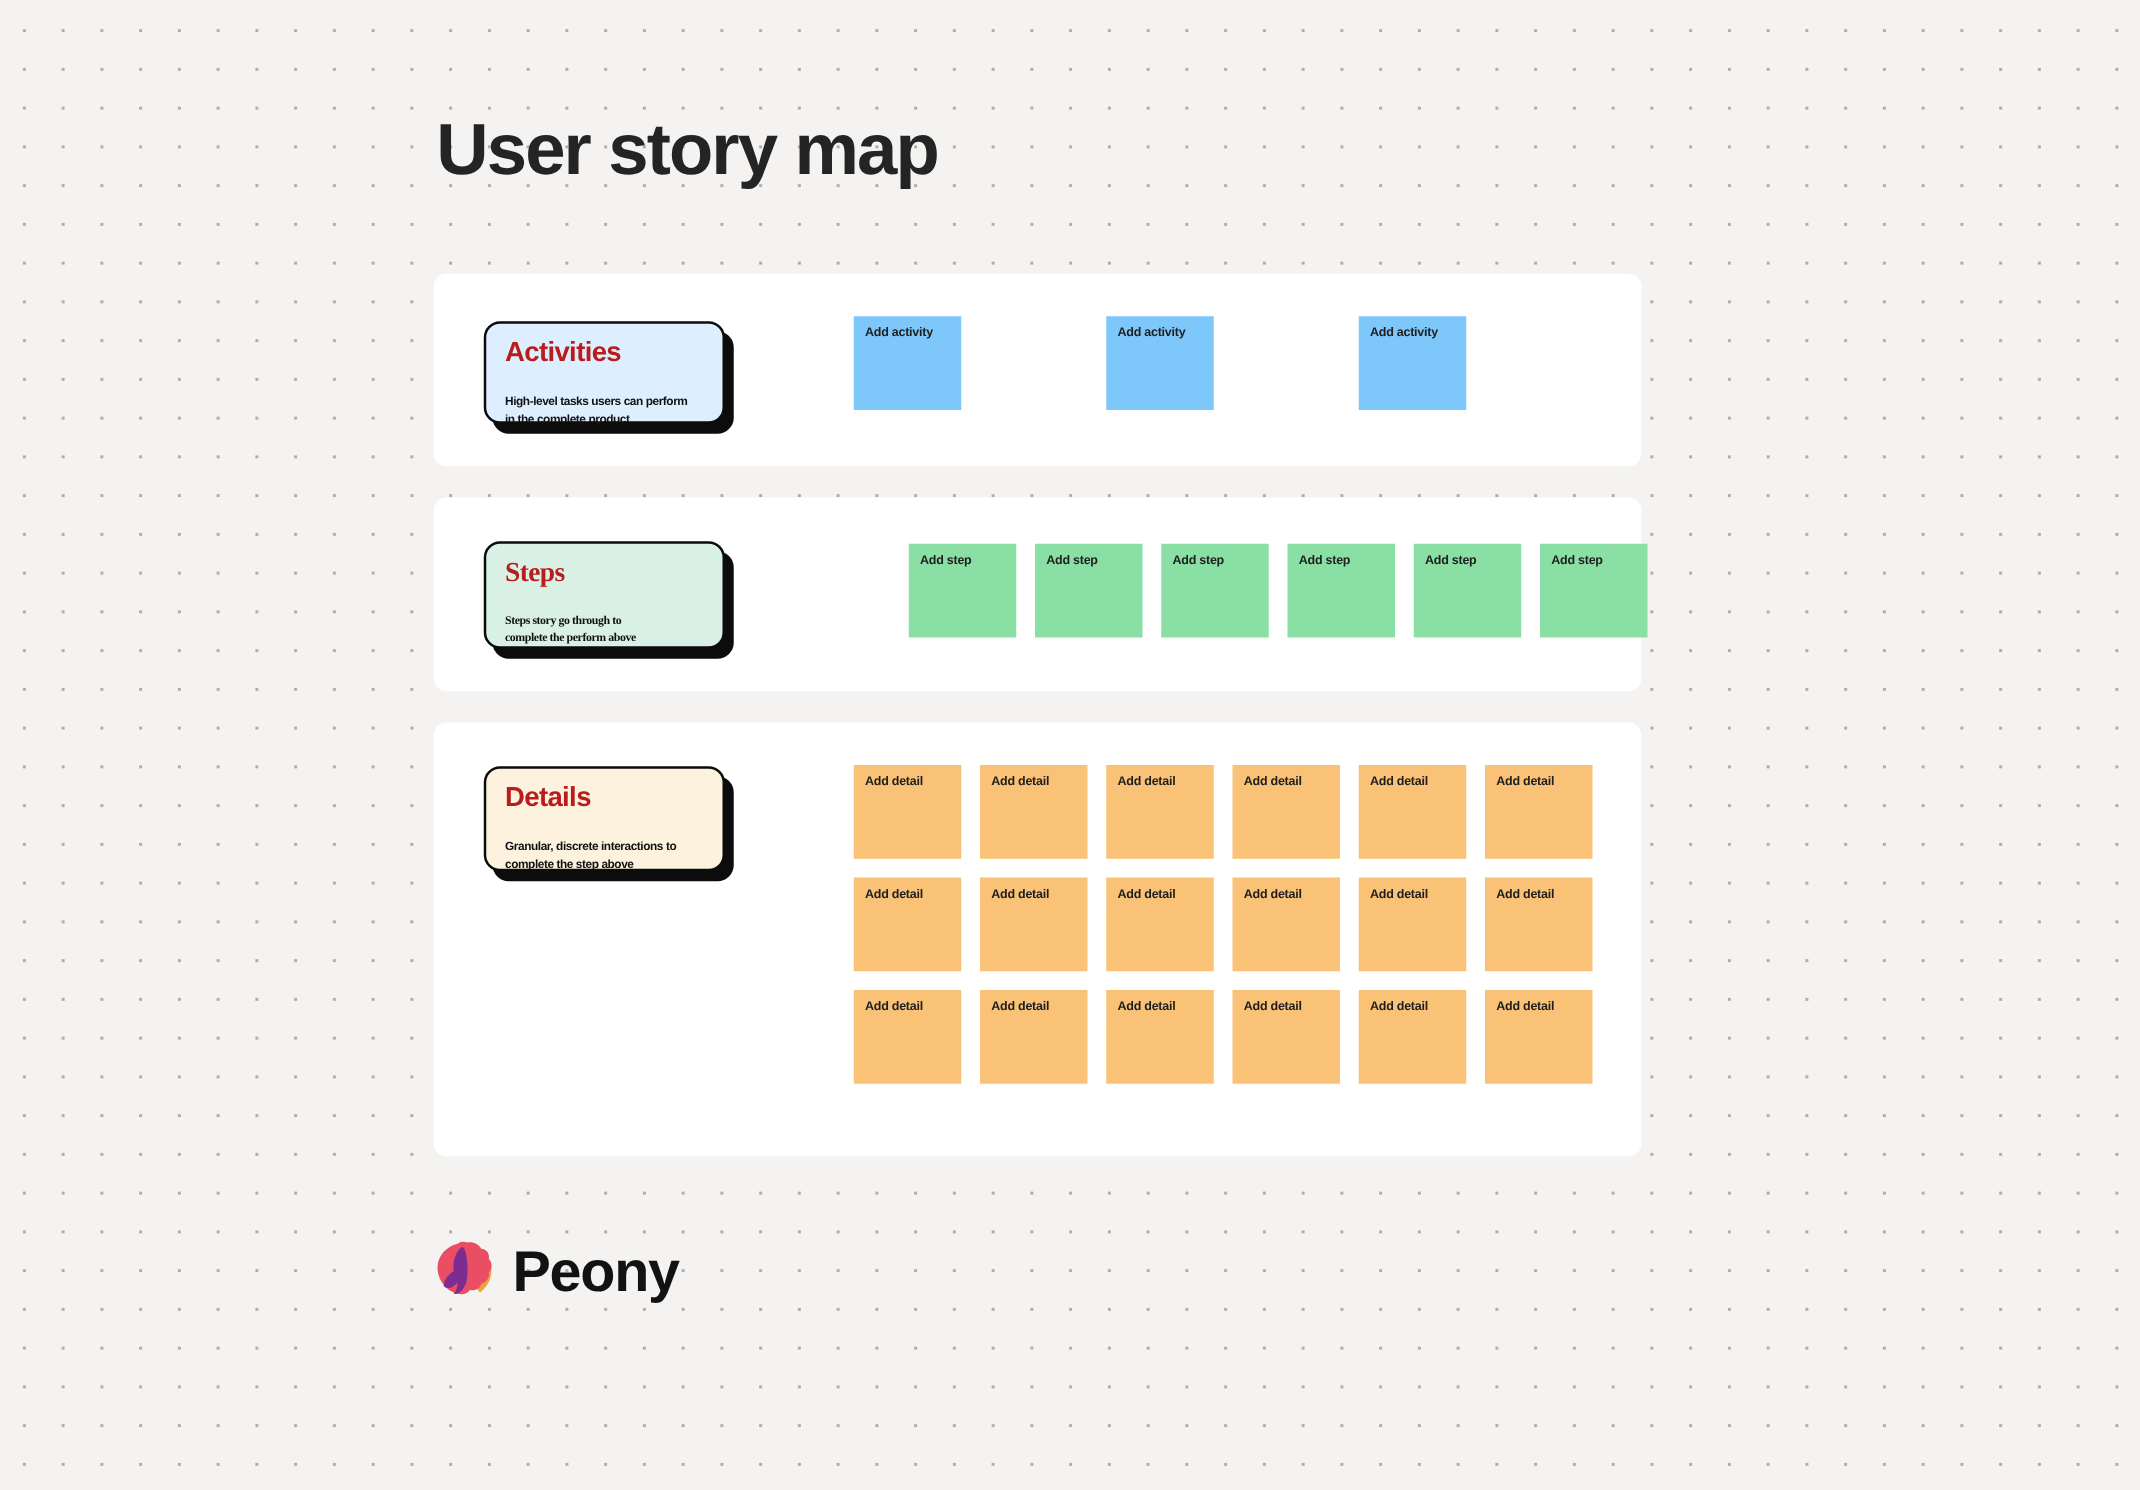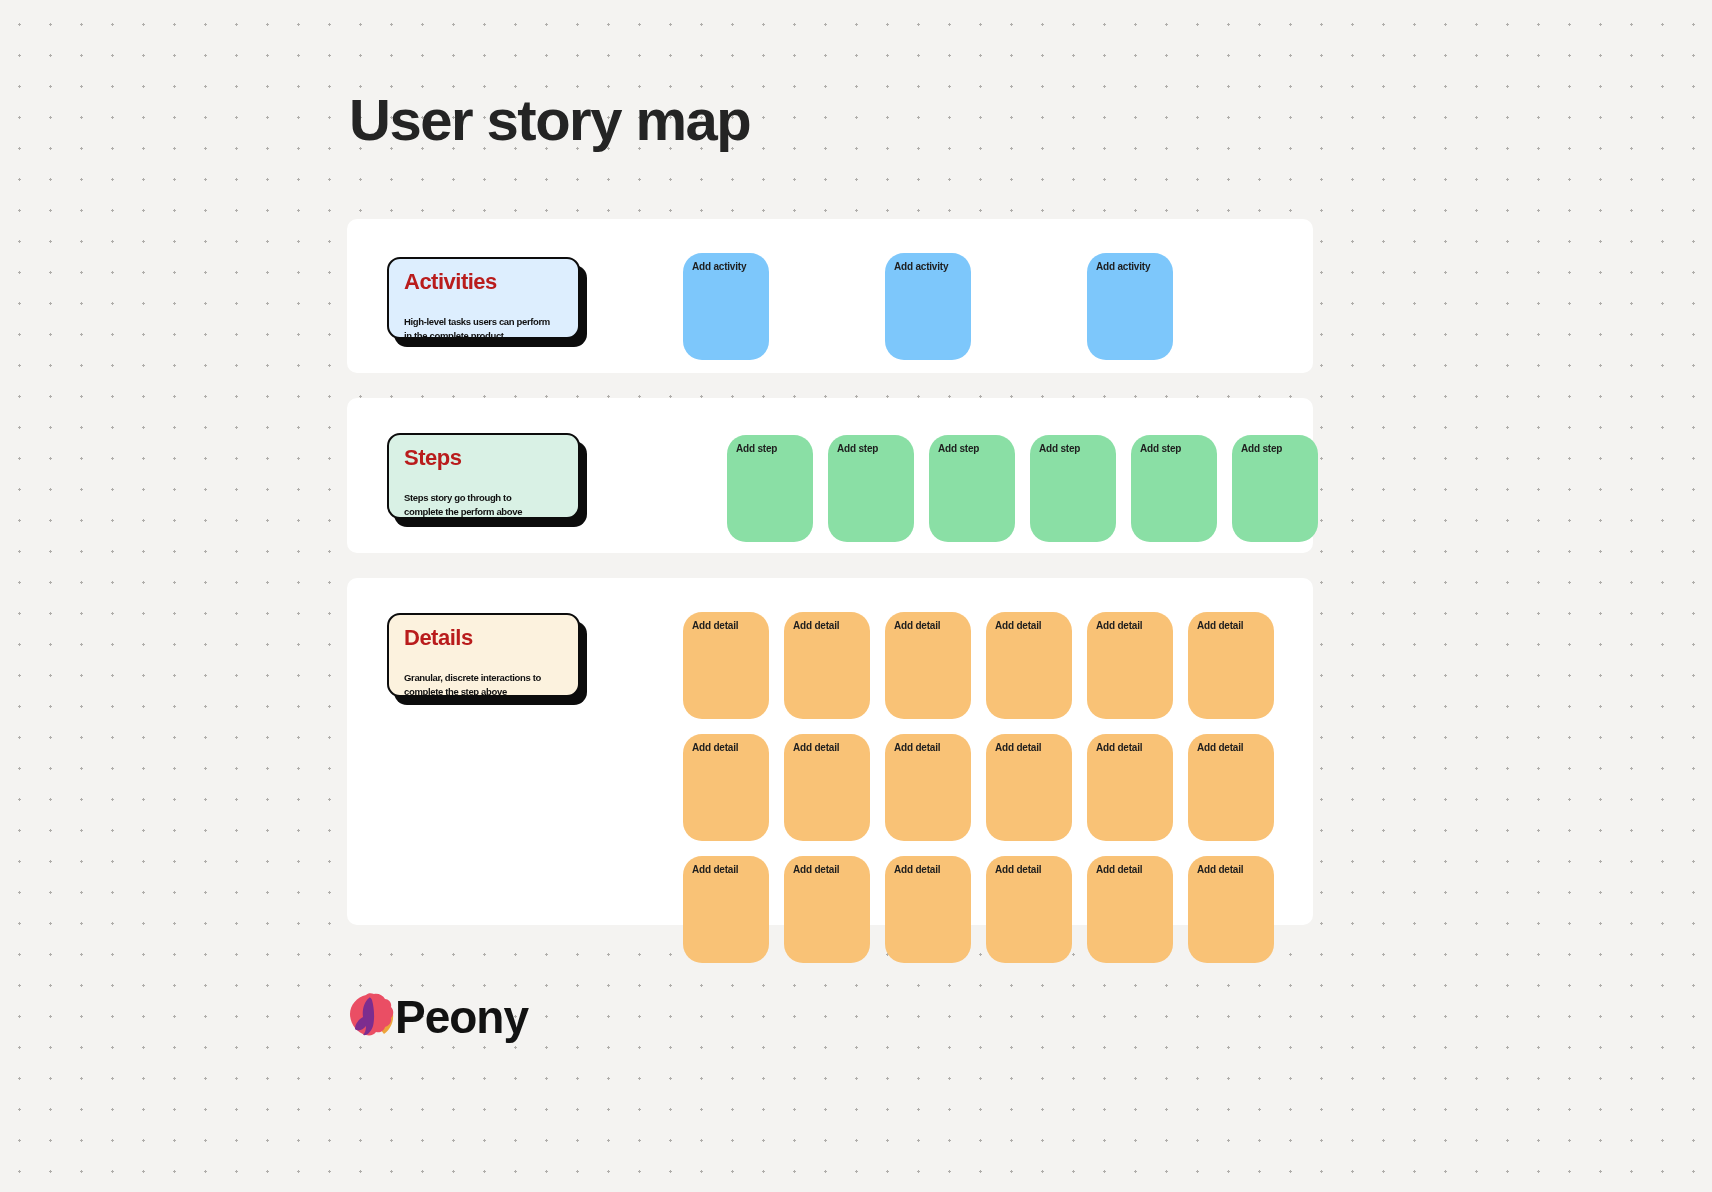--- a/index.html
+++ b/index.html
@@ -32,21 +32,21 @@
 
   .legend-card {
     position: absolute; left: 40px; width: 193px;
     box-sizing: border-box;
     border: 2.5px solid #0c0c0c;
     border-radius: 13px;
     box-shadow: 7px 8px 0 0 #0c0c0c;
     padding: 11px 15px 0 15px;
   }
   #card-activities { top: 38px; height: 82px; background: var(--activities_card_bg, #ddeefe); }
-  #card-steps      { top: 35px; height: 86px; background: var(--steps_card_bg, #d9f1e5); }
+  #card-steps      { top: 35px; height: 86px; background: var(--steps_card_bg, #d9f1e5); font-family: Liberation Serif, serif; }
   #card-details    { top: 35px; height: 84px; background: var(--details_card_bg, #fcf2de); }
 
   .card-title {
     font-size: 22px; font-weight: 800; letter-spacing: -0.5px;
     color: #b91c1c; line-height: 1.1;
   }
   .card-desc {
     margin-top: 21px;
     font-size: 9.5px; font-weight: 700; letter-spacing: -0.35px;
     color: #101010; line-height: 1.45; white-space: nowrap;
@@ -60,35 +60,34 @@
   }
   #notes-activities { top: 34px; }
   #notes-steps      { top: 37px; margin-left: 44px; }
   #notes-details    { top: 34px; }
   
   #notes-activities .note:nth-child(1) { grid-column: 1; }
   #notes-activities .note:nth-child(2) { grid-column: 3; }
   #notes-activities .note:nth-child(3) { grid-column: 5; }
 
   .note {
-    height: 107px;
+    height: 75px;
     box-sizing: border-box;
     padding: 8px 9px;
     font-size: 10px; font-weight: 700; letter-spacing: -0.2px;
     color: #1e1e1e;
     cursor: pointer;
-    border-radius: 19px;
   }
   .note-activity { background: var(--activity_note, #7dc7fb); }
   .note-step     { background: var(--step_note, #8adfa5); }
   .note-detail   { background: var(--detail_note, #f9c276); }
 
   .brand {
     position: absolute; left: 347px; top: 993px;
-    display: flex; align-items: center; 
+    display: flex; align-items: center; gap: 15px;
   }
   .brand-icon { width: 48px; height: 48px; display: block; }
   .brand-name {
     font-size: 46px; font-weight: 800; letter-spacing: -1px;
     color: #121212; line-height: 1;
   }
 </style>
 </head>
 <body>
 

